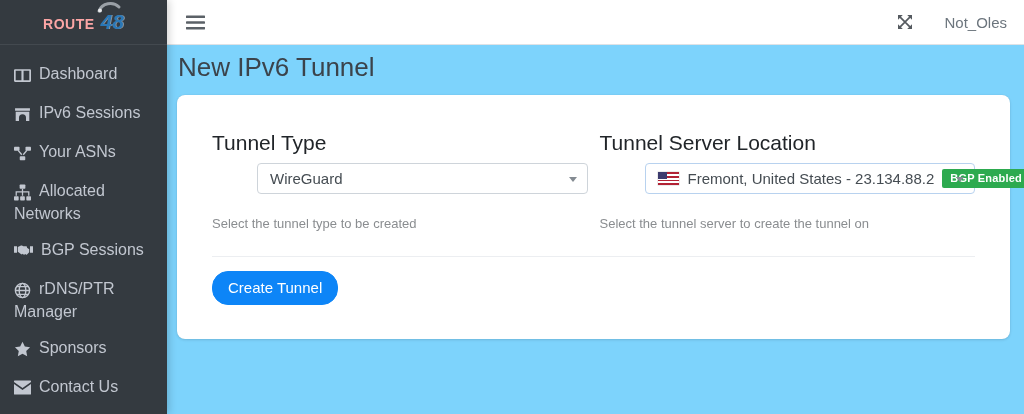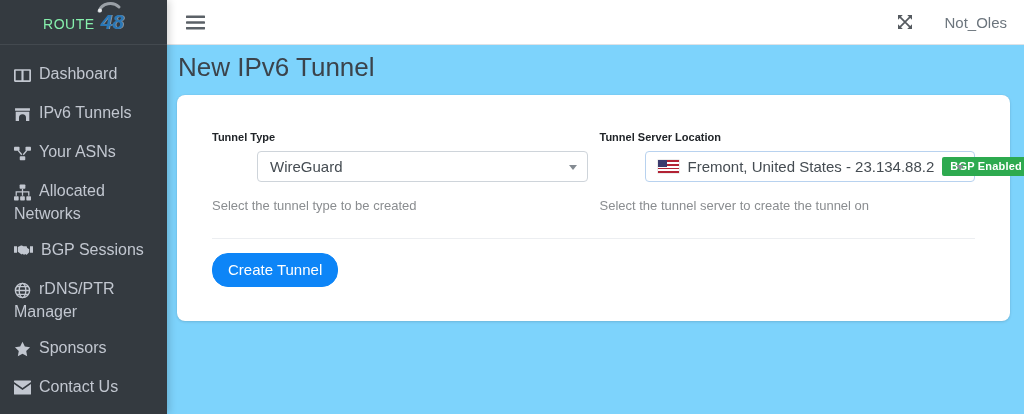--- a/index.html
+++ b/index.html
@@ -5,21 +5,21 @@
   * { margin:0; padding:0; box-sizing:border-box; }
   html,body { width:1024px; height:414px; overflow:hidden;
     font-family:"Liberation Sans","DejaVu Sans",sans-serif; background:#f4f6f9; }
 
   
   .sidebar { position:absolute; left:0; top:0; width:167px; height:414px;
     background:#343a40; z-index:5; box-shadow:2px 0 8px rgba(0,0,0,.18); }
   .brand { height:45px; display:flex; align-items:center; justify-content:center;
     border-bottom:1px solid rgba(255,255,255,.08); position:relative; }
   .brand-inner { position:relative; display:flex; align-items:baseline; cursor:pointer; }
-  .brand-route { color:#86efac; font-weight:400; font-size:14px; letter-spacing:.5px; }
+  .brand-route { color:#fca5a5; font-weight:700; font-size:14px; letter-spacing:.5px; }
   .brand-num { color:#2a77b6; font-weight:700; font-style:italic; font-size:21px;
     margin-left:6px; text-shadow:1px 0 0 #8d959c; }
   .brand-swoosh { position:absolute; top:-10px; right:2px; }
   .nav { list-style:none; padding:11px 0; }
   .nav-item { display:block; padding:8px 14px; color:#c2c7d0; font-size:16px;
     line-height:20px; text-decoration:none; cursor:pointer; }
   .nav-ico { display:inline-block; vertical-align:-3px; margin-right:8px; color:#c2c7d0; }
   .nav-ico svg { display:inline-block; vertical-align:top; }
 
   
@@ -32,30 +32,30 @@
 
   
   .content { position:absolute; left:167px; top:45px; right:0; bottom:0;
     background:#7dd3fc; padding:6px 14px 12px 10px; }
   .page-title { font-size:26px; font-weight:400; color:#3b434b; line-height:32px;
     margin:0 0 12px 1px; }
   .card { background:#fff; border-radius:8px; padding:36px 35px 34px 35px;
     box-shadow:0 0 1px rgba(0,0,0,.125), 0 1px 3px rgba(0,0,0,.12); }
   .form-row { display:flex; gap:12px; }
   .form-col { flex:1; min-width:0; }
-  .field-label { display:block; font-size:11px; font-weight:700; color:#212529;
+  .field-label { display:block; font-size:21px; font-weight:400; color:#212529;
     margin-bottom:8px; }
   .select { position:relative; height:31px; background:#fff; border:1px solid #ced4da;
     border-radius:4px; display:flex; align-items:center; padding:0 24px 0 12px;
     font-size:15px; color:#454c52; cursor:pointer; white-space:nowrap;margin-left:45px; }
   .select.focus-blue { border-color:#b8d2ef;text-align:right; }
   .caret { position:absolute; right:10px; top:50%; margin-top:-2px; width:0; height:0;
     border-left:4px solid transparent; border-right:4px solid transparent;
     border-top:5px solid #848b92; }
-  .help-text { margin-top:16px; font-size:13px; color:#8a8d90; }
+  .help-text { margin-top:22px; font-size:13px; color:#8a8d90; }
   .flag { position:relative; display:inline-block; width:21px; height:13px; flex:0 0 auto;
     margin-right:9px; background:repeating-linear-gradient(180deg,#b22234 0 1.9px,#ffffff 1.9px 3.8px);
     box-shadow:0 0 0 .5px rgba(0,0,0,.15); }
   .flag::before { content:""; position:absolute; left:0; top:0; width:9px; height:7px;
     background:#3c3b6e; }
   .badge-success { display:inline-block; margin-left:8px; background:#2daa4f; color:#fff;
     font-size:11px; font-weight:700; line-height:1; padding:4px 8px 4px;
     border-radius:2px; letter-spacing:.2px; }
   .divider { border:0; border-top:1px solid #eceef1; margin:25px 0 0 0; }
   .btn-primary { margin-top:14px; display:inline-block; background:#0d85f7; color:#fff;
@@ -86,21 +86,21 @@
               <path fill="currentColor" d="M1 2h14a1 1 0 0 1 1 1v10a1 1 0 0 1-1 1H1a1 1 0 0 1-1-1V3a1 1 0 0 1 1-1zm.6 1.6v8.8H7V3.6H1.6zm7.4 0v8.8h5.4V3.6H9z"></path>
             </svg>
       </span><span>Dashboard</span></a>
       </li>
     <li>
         <a class="nav-item">
       <span class="nav-ico">
         <svg width="17" height="17" viewBox="0 0 16 16">
               <path fill="currentColor" d="M1 2h14v2.4H1V2zm.6 3.4h12.8V14h-3.1v-3a3.3 3.3 0 0 0-6.6 0v3H1.6V5.4z"></path>
             </svg>
-      </span><span>IPv6 Tunnels</span></a>
+      </span><span>IPv6 Sessions</span></a>
       </li>
     <li>
         <a class="nav-item">
       <span class="nav-ico">
         <svg width="17" height="17" viewBox="0 0 16 16">
               <g fill="currentColor">
                 <path d="M3.4 5.4l3.4 4.2 1-.8-3.4-4.2zM12.6 5.4L9.2 9.6l-1-.8 3.4-4.2z"></path>
                 <rect x="0" y="1.6" width="5.2" height="3.8" rx="0.7"></rect>
                 <rect x="10.8" y="1.6" width="5.2" height="3.8" rx="0.7"></rect>
                 <rect x="5.4" y="10.6" width="5.2" height="3.8" rx="0.7"></rect>

